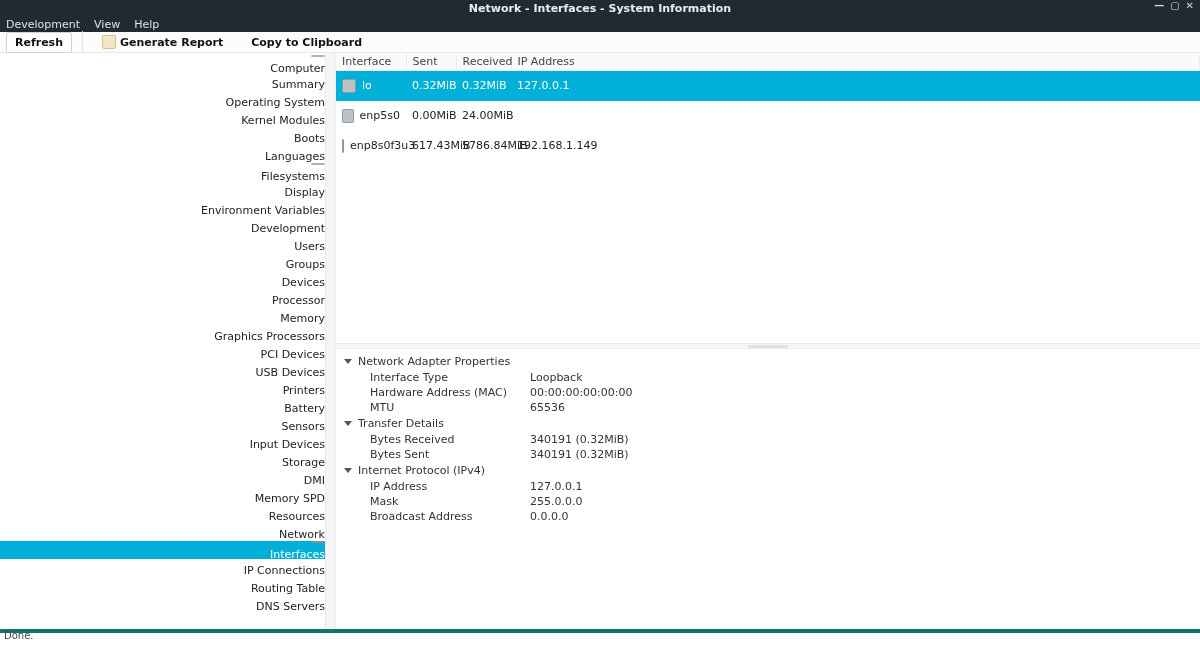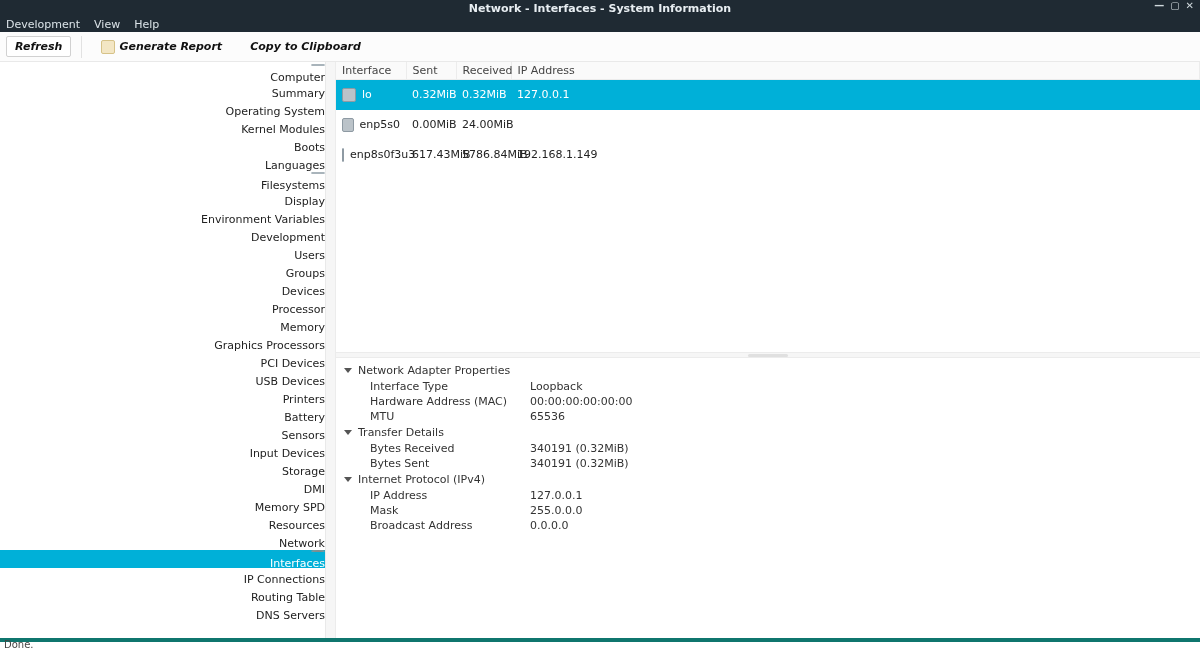--- a/index.html
+++ b/index.html
@@ -38,31 +38,30 @@
     color: #dbe3e8;
     display: flex;
     align-items: center;
     padding: 0 6px;
     gap: 14px;
     font-size: 11px;
   }
   .menubar .menu-item { cursor: default; }
   
   .toolbar {
-    height: 30px;
+    height: 21px;
     background: #fcfcfc;
     border-bottom: 1px solid #e9e9e9;
     display: flex;
     align-items: center;
     padding: 0 6px;
     gap: 10px;
     font-size: 11px;
     color: #111;
     font-weight: 600;
-    font-style: italic;
   }
   .toolbar .tbtn {
     padding: 3px 8px;
     border: 1px solid transparent;
     border-radius: 2px;
     display:flex; align-items:center; gap:4px;
   }
   .toolbar .tbtn.bordered { border-color:#d1d1d1; background:#fff; }
   .toolbar .sep { width:1px; height:22px; background:#e2e2e2; }
   

